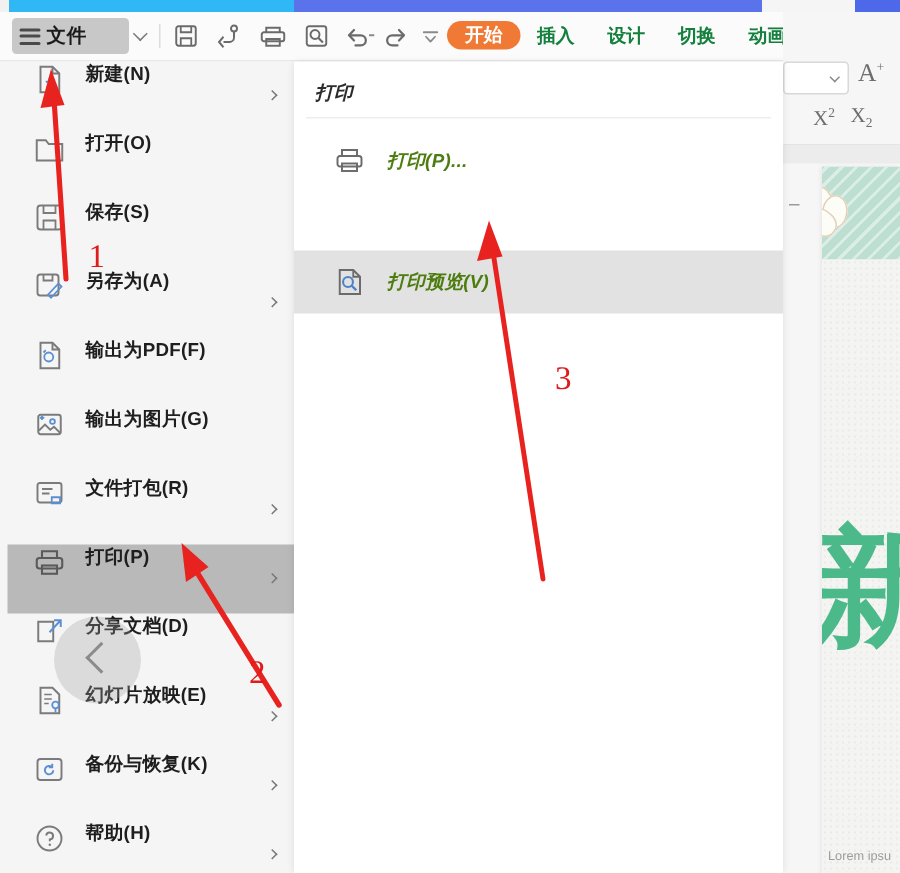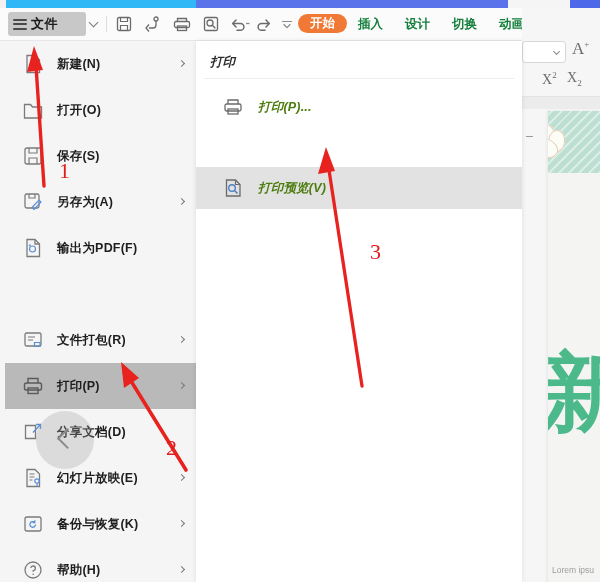--- a/index.html
+++ b/index.html
@@ -39,21 +39,21 @@
 
   .tabs{position:absolute;left:278px;top:8px;display:flex;align-items:center;gap:0;}
   .tab{font-size:12.5px;color:#15803d;padding:0 11px;line-height:18px;white-space:nowrap;font-weight:bold;}
   .tab.active{background:#f07a35;color:#fff;border-radius:10px;padding:2px 12px;line-height:15px;}
 
   
   .menu{position:absolute;left:0;top:41px;width:196px;height:541px;background:#f5f5f5;
         border-right:1px solid #e2e2e2;}
   .menu-strip{position:absolute;left:0;top:41px;width:5px;height:541px;background:#ededed;
         border-right:1px solid #e0e0e0;}
-  .mi{position:absolute;left:5px;width:191px;height:46px;display:flex;align-items:center;
+  .mi{position:absolute;left:5px;width:191px;height:46px;display:flex;
       box-sizing:border-box;padding-left:16px;}
   .mi.sel{background:#b9b9b9;}
   .mi .ic{width:24px;height:24px;flex:0 0 24px;margin-right:12px;}
   .mi .ic svg{display:block;width:24px;height:24px;}
   .mi .tx{font-size:12.5px;color:#1e1e1e;font-weight:bold;letter-spacing:.2px;}
   .mi .arw{position:absolute;right:12px;top:20px;width:5px;height:5px;}
   .mi .arw:before{content:"";position:absolute;width:4px;height:4px;border-right:1.2px solid #777;
       border-top:1.2px solid #777;transform:rotate(45deg);}
 
   
@@ -294,20 +294,31 @@
         <svg viewBox="0 0 24 24">
             <rect x="4" y="4" width="14" height="14" rx="1.8" fill="none" stroke="#7b7b7b" stroke-width="1.3"></rect>
             <path d="M8 4v4h6V4" fill="none" stroke="#7b7b7b" stroke-width="1.2"></path>
             <path d="M13 19.5l7-7.5-2-2-7 7.5z" fill="none" stroke="#5b8fd4" stroke-width="1.2"></path>
           </svg>
       </span>
       <span class="tx">另存为(A)</span>
       <span class="arw"></span>
     </div>
 
+    <div class="mi" style="top:230px">
+      <span class="ic">
+        <svg viewBox="0 0 24 24">
+            <rect x="4.5" y="5.5" width="15" height="13" rx="1.6" fill="none" stroke="#7b7b7b" stroke-width="1.3"></rect>
+            <circle cx="14" cy="10" r="1.6" fill="none" stroke="#5b8fd4" stroke-width="1.2"></circle>
+            <path d="M5 16l4-4 3.5 3.5 2.5-2 4 4" fill="none" stroke="#7b7b7b" stroke-width="1.2"></path>
+            <path d="M5.5 7.5h3M7 6v3" stroke="#5b8fd4" stroke-width="1.2"></path>
+          </svg>
+      </span>
+      <span class="tx">输出为图片(G)</span>
+    </div>
 
     <div class="mi" style="top:276px">
       <span class="ic">
         <svg viewBox="0 0 24 24">
             <rect x="4" y="5" width="16" height="13" rx="1.6" fill="none" stroke="#7b7b7b" stroke-width="1.3"></rect>
             <path d="M7 9h7M7 12h5" stroke="#7b7b7b" stroke-width="1.2"></path>
             <path d="M13.5 14.5h5.5v4h-5.5z" fill="none" stroke="#5b8fd4" stroke-width="1.2"></path>
           </svg>
       </span>
       <span class="tx">文件打包(R)</span>

